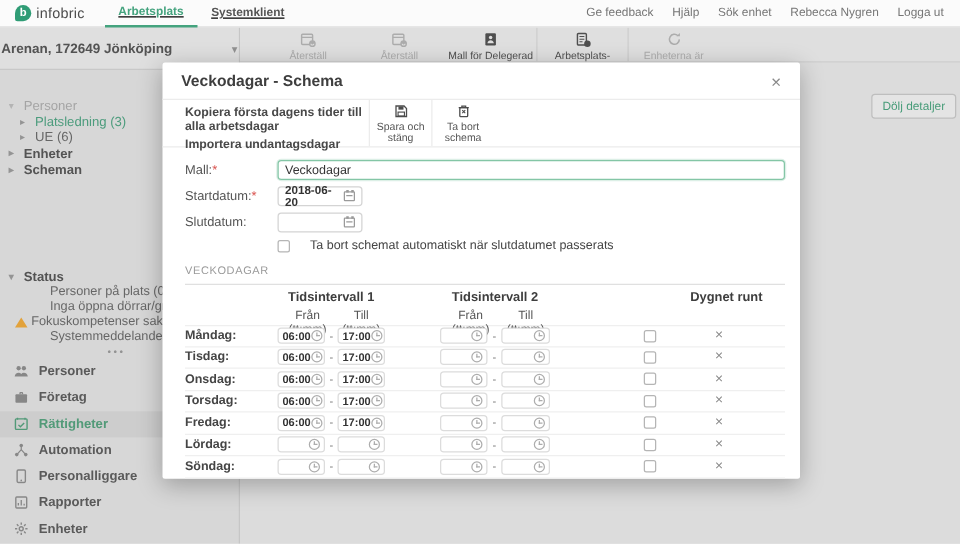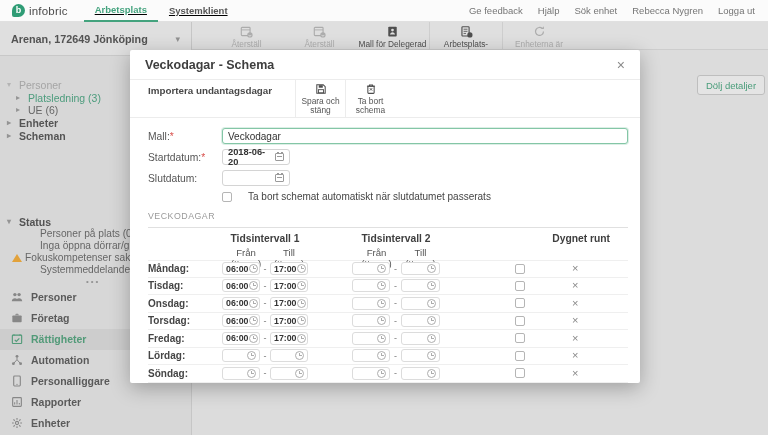--- a/index.html
+++ b/index.html
@@ -18,21 +18,21 @@
   .toplinks { margin-left:auto; display:flex; gap:15px; margin-right:13px; }
   .toplink { font-size:9.5px; color:#757575; white-space:nowrap; }
 
   
   .page { position:absolute; left:0; top:22px; width:768px; height:413px; }
   .overlay { position:absolute; inset:0; background:rgba(50,50,50,.06); z-index:2; pointer-events:none; }
 
   
   .sidebar { position:absolute; left:0; top:0; width:192px; height:413px; background:#e2e2e2;
              border-right:1px solid #d0d0d0; }
-  .ws { height:34px; border-bottom:1px solid #d2d2d2; background:#eaeaea; display:flex; align-items:center; padding:0 11px; }
+  .ws { height:34px; border-bottom:1px solid #d2d2d2; background:#eaeaea; display:flex; align-items:center; padding:0 1px; }
   .ws-label { flex:1; font-size:10.8px; font-weight:bold; color:#555; }
   .ws-caret { color:#979797; font-size:9px; }
   .tree { margin-top:23px; }
   .titem { display:flex; align-items:center; gap:4px; line-height:12.7px; font-size:10.5px; padding-left:7px; }
   .titem.ind1 { padding-left:16px; }
   .titem .caret { width:8px; font-size:8px; color:#9b9b9b; flex:none; }
   .titem.muted  { color:#acacac; } .titem.muted .caret{ color:#bdbdbd; }
   .titem.accent { color:#4fa382; }
   .titem.plain  { color:#6a6a6a; }
   .titem.strong { color:#575757; font-weight:bold; }
@@ -327,20 +327,21 @@
 </div>
 
 <section class="modal">
   <div class="mtitle">
     <span class="ttl">Veckodagar - Schema</span>
     <span class="mclose">×</span>
   </div>
 
   <div class="mactions">
     <div class="mlinks">
+      <span class="mlink">Kopiera första dagens tider till alla arbetsdagar</span>
       <span class="mlink">Importera undantagsdagar</span>
     </div>
     <div class="abtn">
       <span class="aicon">
           <svg viewBox="0 0 16 16" fill="currentColor">
             <path d="M2.4 2.4h8.6l2.6 2.6v8.6H2.4z" fill="none" stroke="currentColor" stroke-width="1.4"></path>
             <rect x="5" y="2.9" width="5.4" height="3.4"></rect>
             <rect x="4.6" y="8.9" width="6.8" height="4.2" fill="none" stroke="currentColor" stroke-width="1.2"></rect>
           </svg>
         </span>

